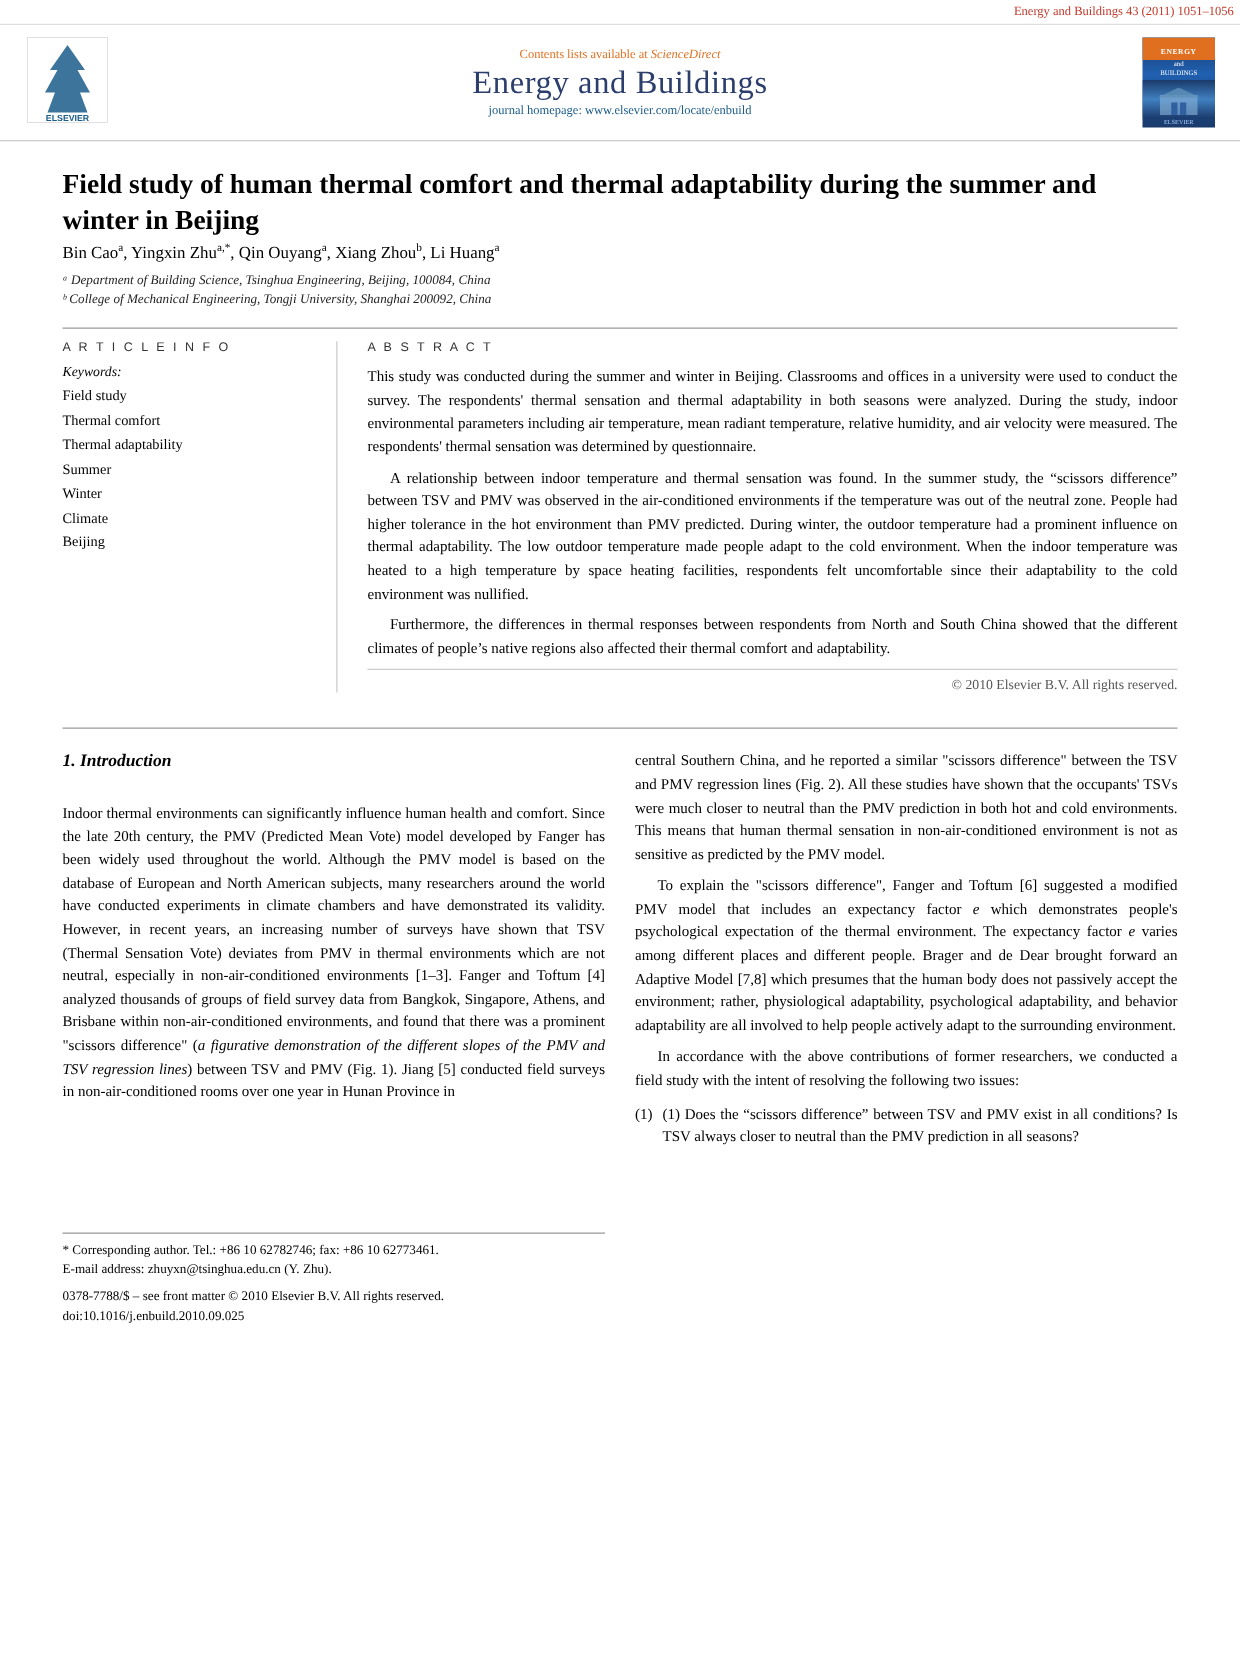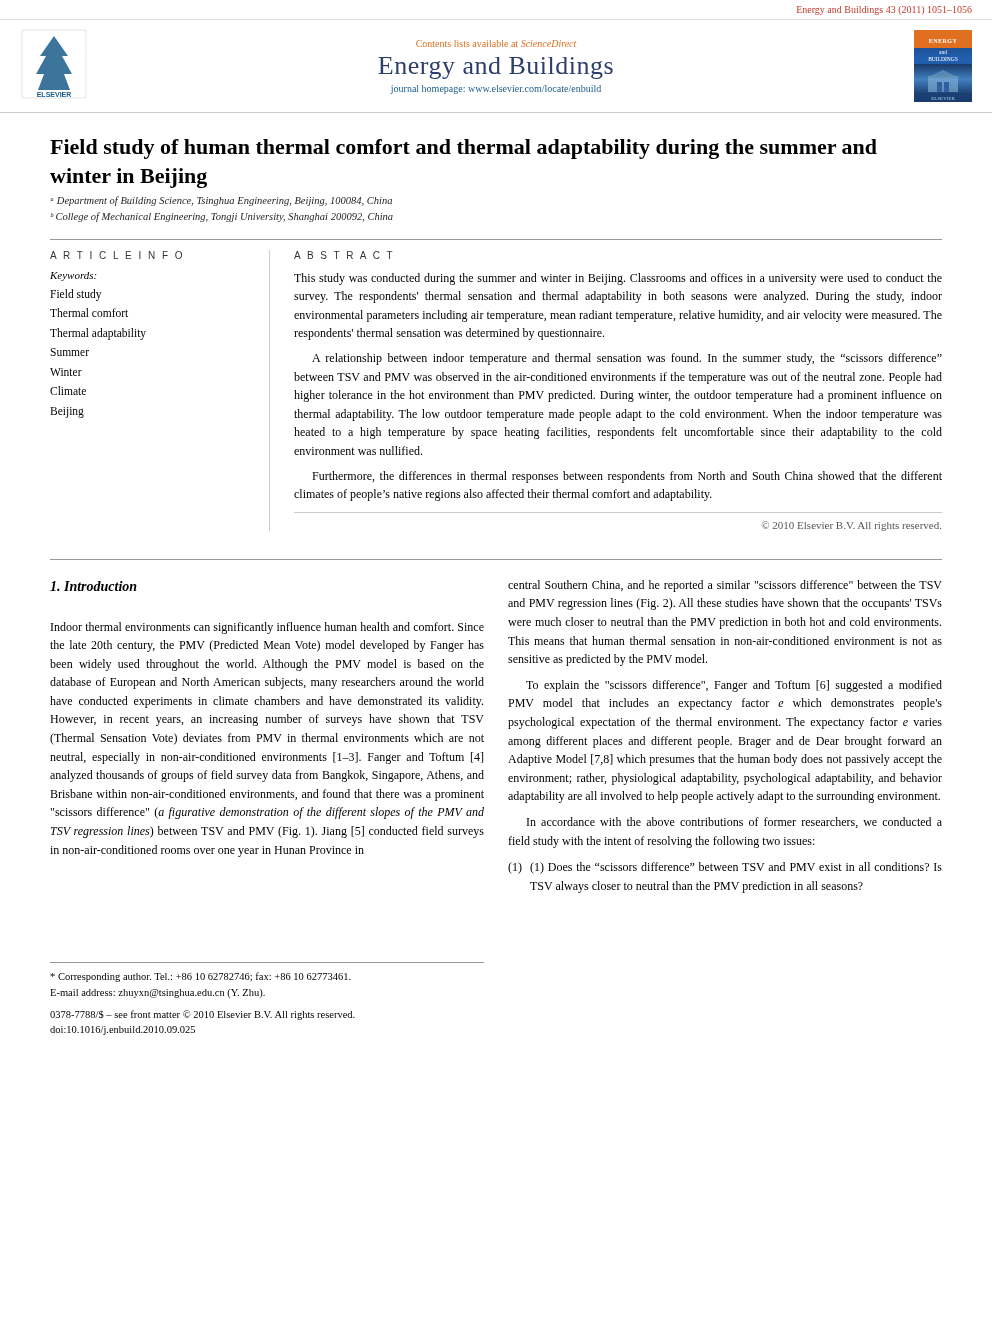--- a/index.html
+++ b/index.html
@@ -9,21 +9,21 @@
       font-size: 13px;
       color: #000;
       width: 992px;
       min-height: 1323px;
     }
 
     
     .top-bar {
       background: #fff;
       text-align: right;
-      padding: 4px 20px;
+      padding: 4px 5px;
       font-size: 10px;
       color: #c0392b;
       border-bottom: 1px solid #ddd;
     }
 
     
     .journal-header {
       display: flex;
       align-items: center;
       padding: 8px 20px;
@@ -280,20 +280,23 @@
       </div>
       <div style="color:#aad0ff; font-size:5px; text-align:center; padding:1px 0;">ELSEVIER</div>
     </div>
   </div>
 </div>
 
 <div class="main-content">
 
   <div class="article-title">Field study of human thermal comfort and thermal adaptability during the summer and winter in Beijing</div>
 
+  <div class="authors">
+    Bin Cao<sup class="author-sup">a</sup>, Yingxin Zhu<sup class="author-sup">a,*</sup>, Qin Ouyang<sup class="author-sup">a</sup>, Xiang Zhou<sup class="author-sup">b</sup>, Li Huang<sup class="author-sup">a</sup>
+  </div>
 
   <div class="affiliations">
     <div>ᵃ Department of Building Science, Tsinghua Engineering, Beijing, 100084, China</div>
     <div>ᵇ College of Mechanical Engineering, Tongji University, Shanghai 200092, China</div>
   </div>
 
   <div class="article-info-section">
 
     <div class="article-info-left">
       <div class="section-label">A R T I C L E   I N F O</div>

